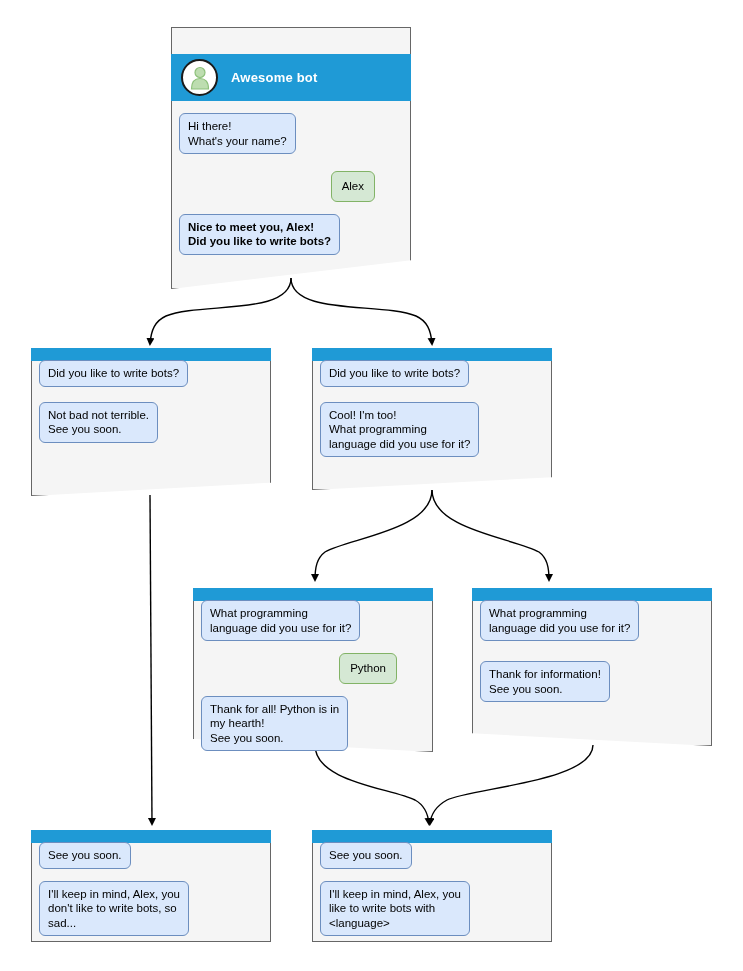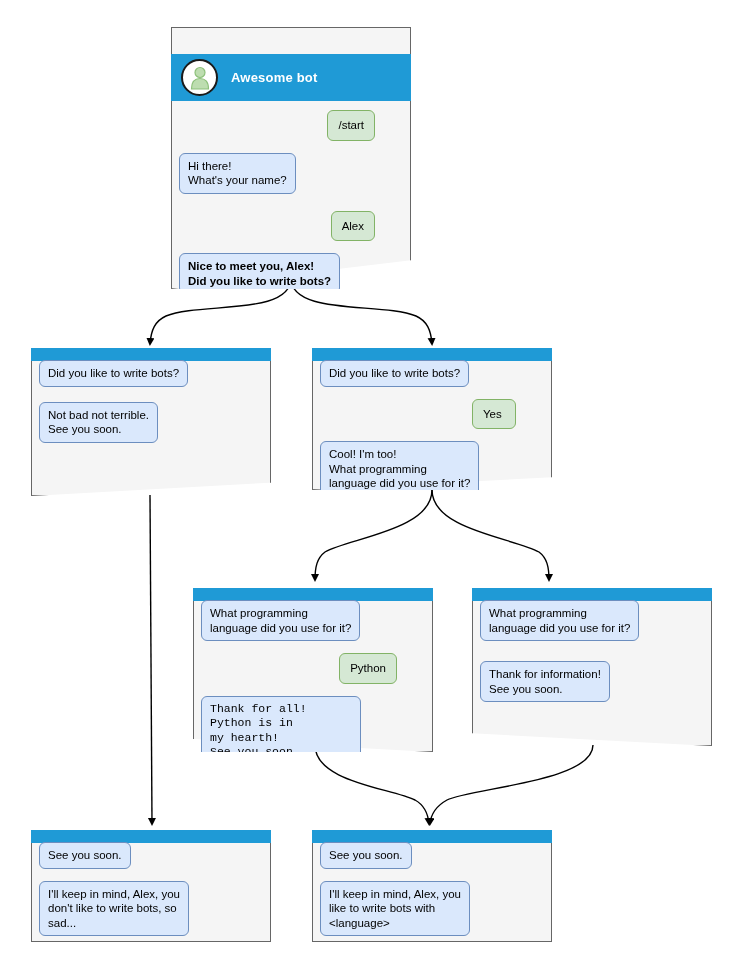--- a/index.html
+++ b/index.html
@@ -172,23 +172,20 @@
       <div class="node-header">
         <div class="avatar">
           <svg width="22" height="24" viewBox="0 0 22 24">
             <circle cx="11" cy="6.5" r="5" fill="#bdddb0" stroke="#8cc07a" stroke-width="1.2"></circle>
             <path d="M2.5,23 C2.5,15.5 6,12.5 11,12.5 C16,12.5 19.5,15.5 19.5,23 Z" fill="#bdddb0" stroke="#8cc07a" stroke-width="1.2"></path>
           </svg>
         </div>
         <div class="bot-title">Awesome bot</div>
       </div>
       <div class="chat-area">
-        <div class="msg-row user">
-          <div class="bubble user">/start</div>
-        </div>
         <div class="spacer-sm"></div>
         <div class="msg-row bot">
           <div class="bubble bot">Hi there!
 What's your name?</div>
         </div>
         <div class="spacer-md"></div>
         <div class="msg-row user">
           <div class="bubble user">Alex</div>
         </div>
         <div class="spacer-sm"></div>
@@ -220,23 +217,20 @@
 
   <div class="node" style="left:312px; top:348px; width:240px; height:142px;">
     <div class="node-skin skew-down"></div>
     <div class="node-body">
       <div class="node-header"></div>
       <div class="chat-area">
         <div class="msg-row bot">
           <div class="bubble bot clipped" style="max-width:165px;">Did you like to write bots?</div>
         </div>
         <div class="spacer-sm"></div>
-        <div class="msg-row user">
-          <div class="bubble user">Yes</div>
-        </div>
         <div class="spacer-sm"></div>
         <div class="msg-row bot">
           <div class="bubble bot" style="max-width:165px;">Cool! I'm too!
 What programming
 language did you use for it?</div>
         </div>
       </div>
     </div>
   </div>
 
@@ -248,21 +242,21 @@
         <div class="msg-row bot">
           <div class="bubble bot clipped" style="max-width:165px;">What programming
 language did you use for it?</div>
         </div>
         <div class="spacer-sm"></div>
         <div class="msg-row user">
           <div class="bubble user">Python</div>
         </div>
         <div class="spacer-sm"></div>
         <div class="msg-row bot">
-          <div class="bubble bot" style="max-width:160px;font-family:Liberation Mono, monospace;">Thank for all! Python is in
+          <div class="bubble bot" style="max-width:160px;">Thank for all! Python is in
 my hearth!
 See you soon.</div>
         </div>
       </div>
     </div>
   </div>
 
   <div class="node" style="left:472px; top:588px; width:240px; height:158px;">
     <div class="node-skin skew-up"></div>
     <div class="node-body">

